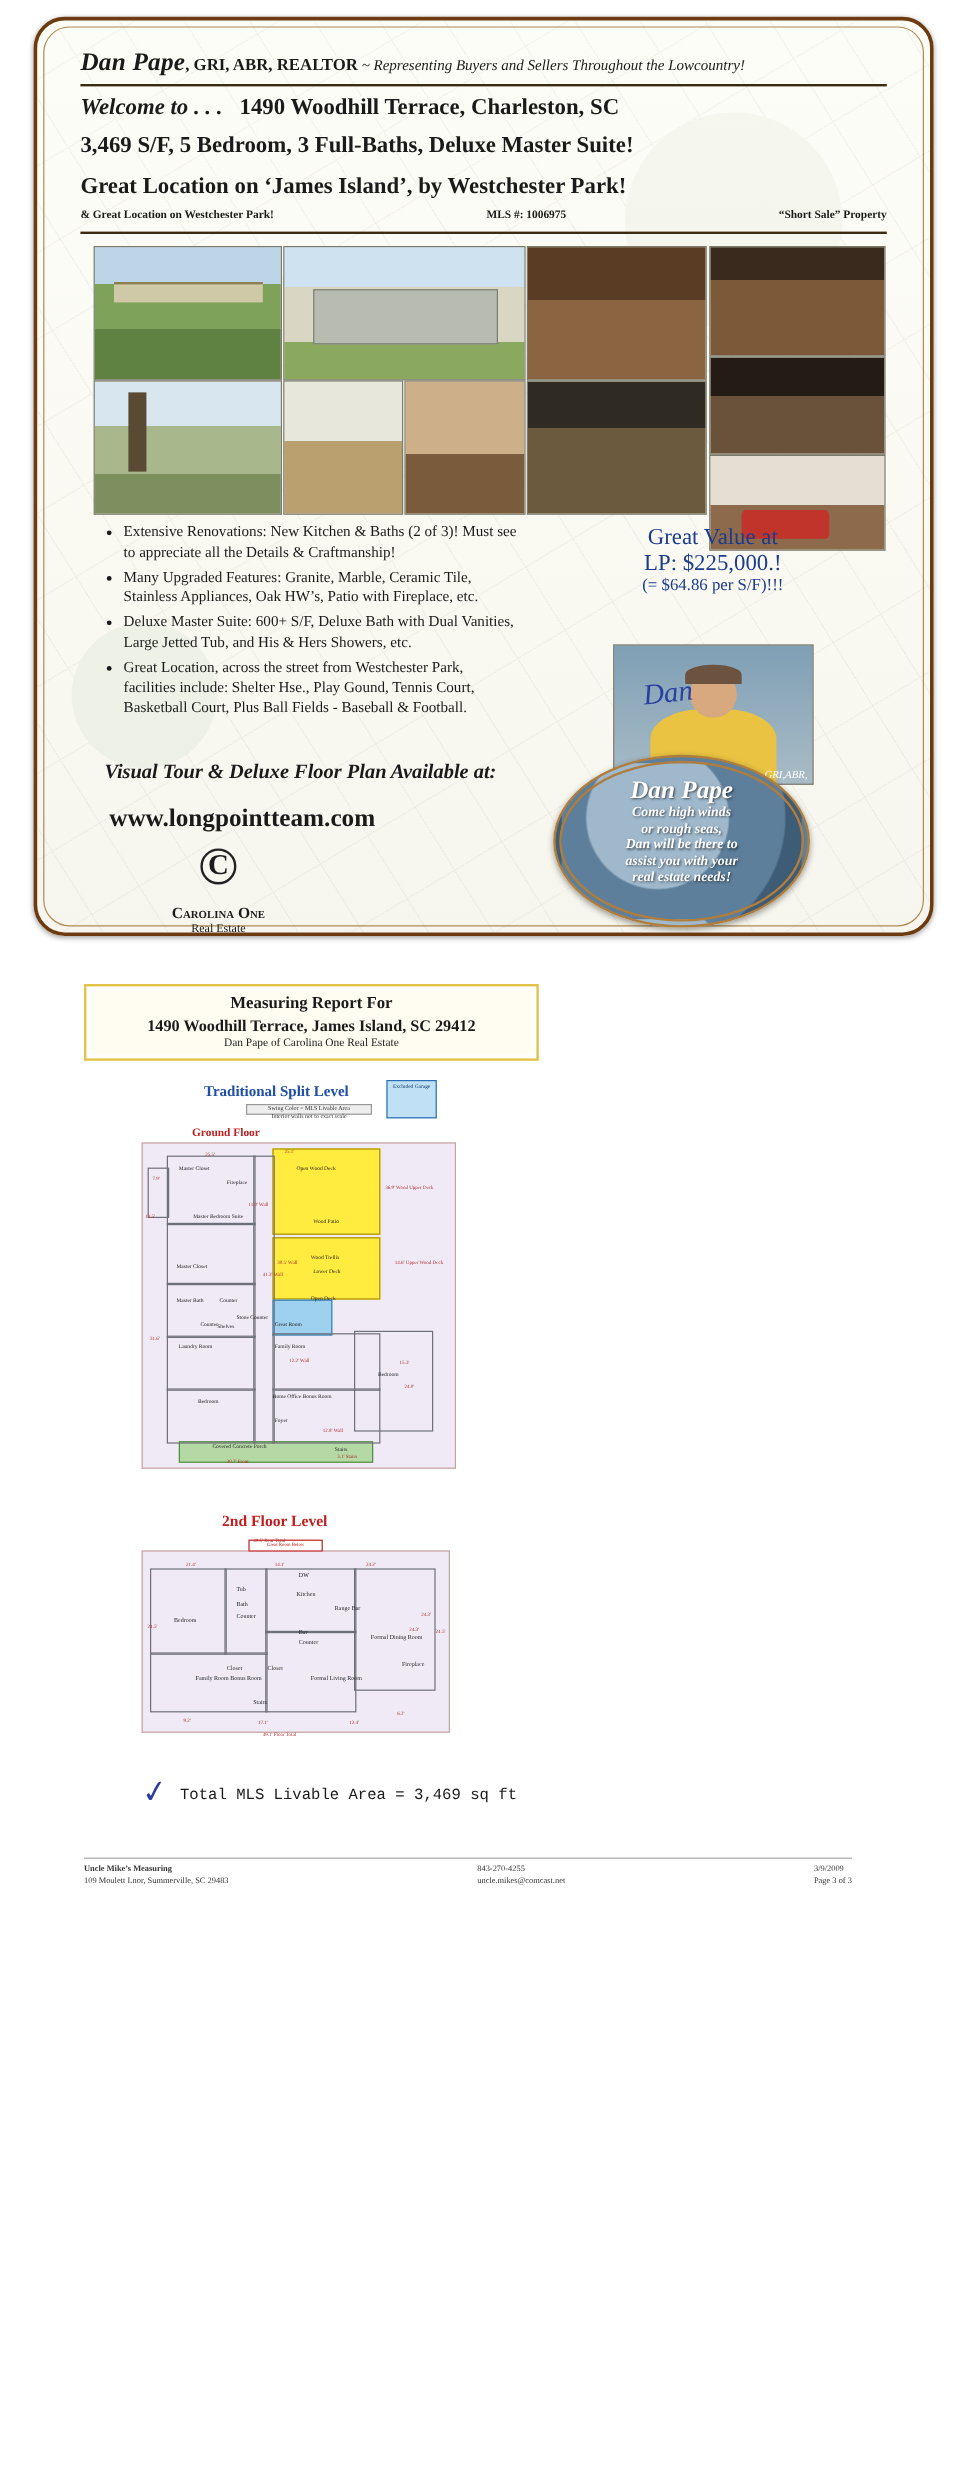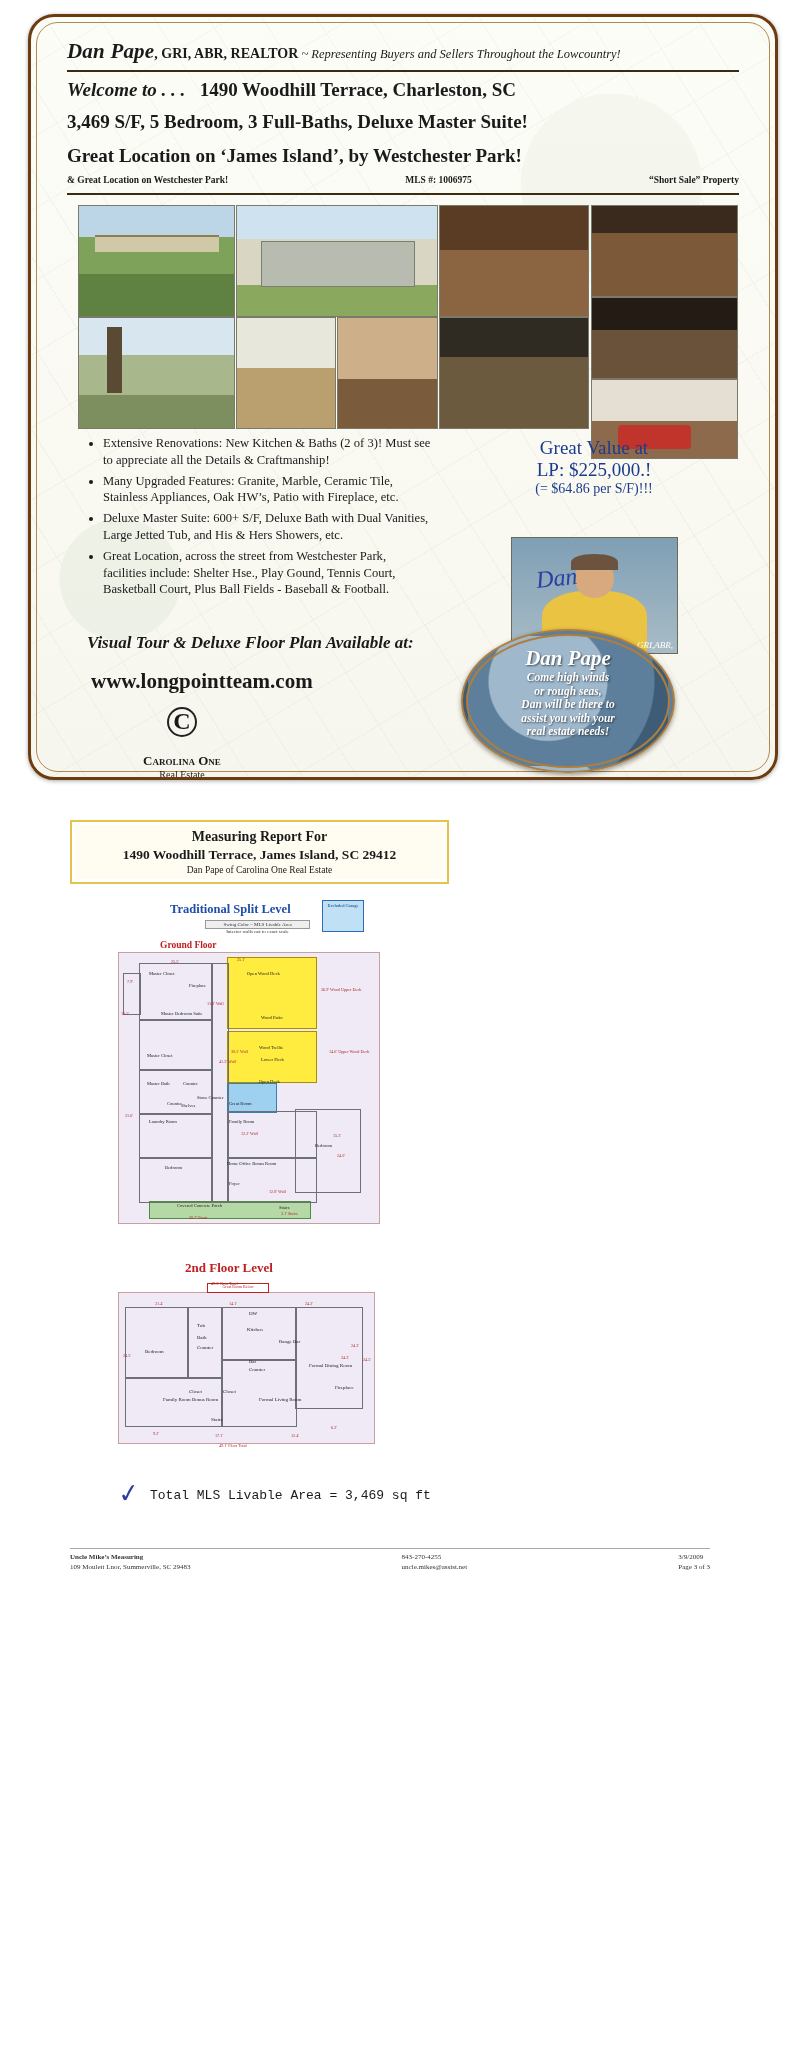--- a/index.html
+++ b/index.html
@@ -346,20 +346,20 @@
   <div id="checkmark">✓</div>
   <div id="totalline">Total MLS Livable Area = 3,469 sq ft</div>
 
   <div id="footer">
     <div class="fl">
       <div class="b">Uncle Mike’s Measuring</div>
       <div>109 Moulett Lnor, Summerville, SC 29483</div>
     </div>
     <div class="fc">
       <div>843-270-4255</div>
-      <div>uncle.mikes@assist.net</div>
+      <div>uncle.mikes@comcast.net</div>
     </div>
     <div class="fr">
       <div>3/9/2009</div>
       <div>Page 3 of 3</div>
     </div>
   </div>
 </div>
 
 </body></html>

